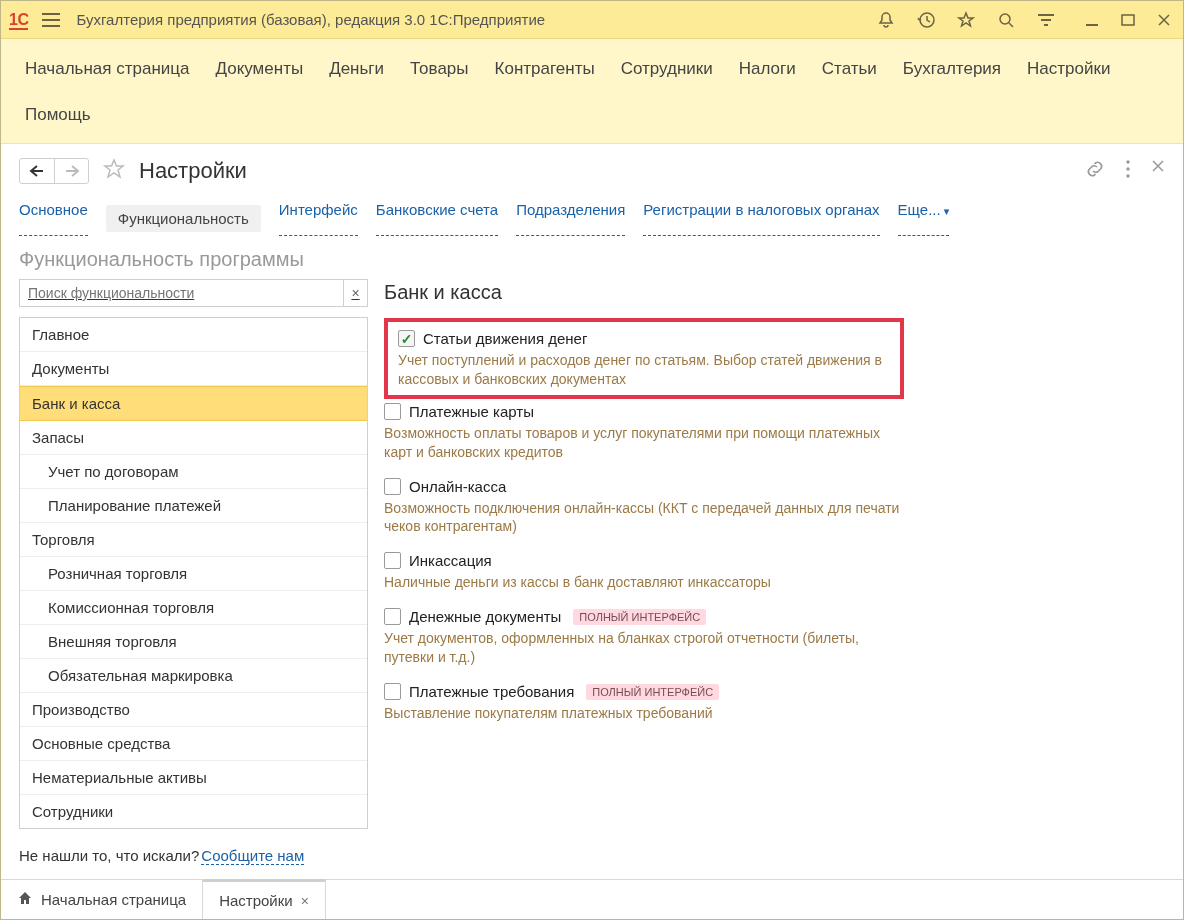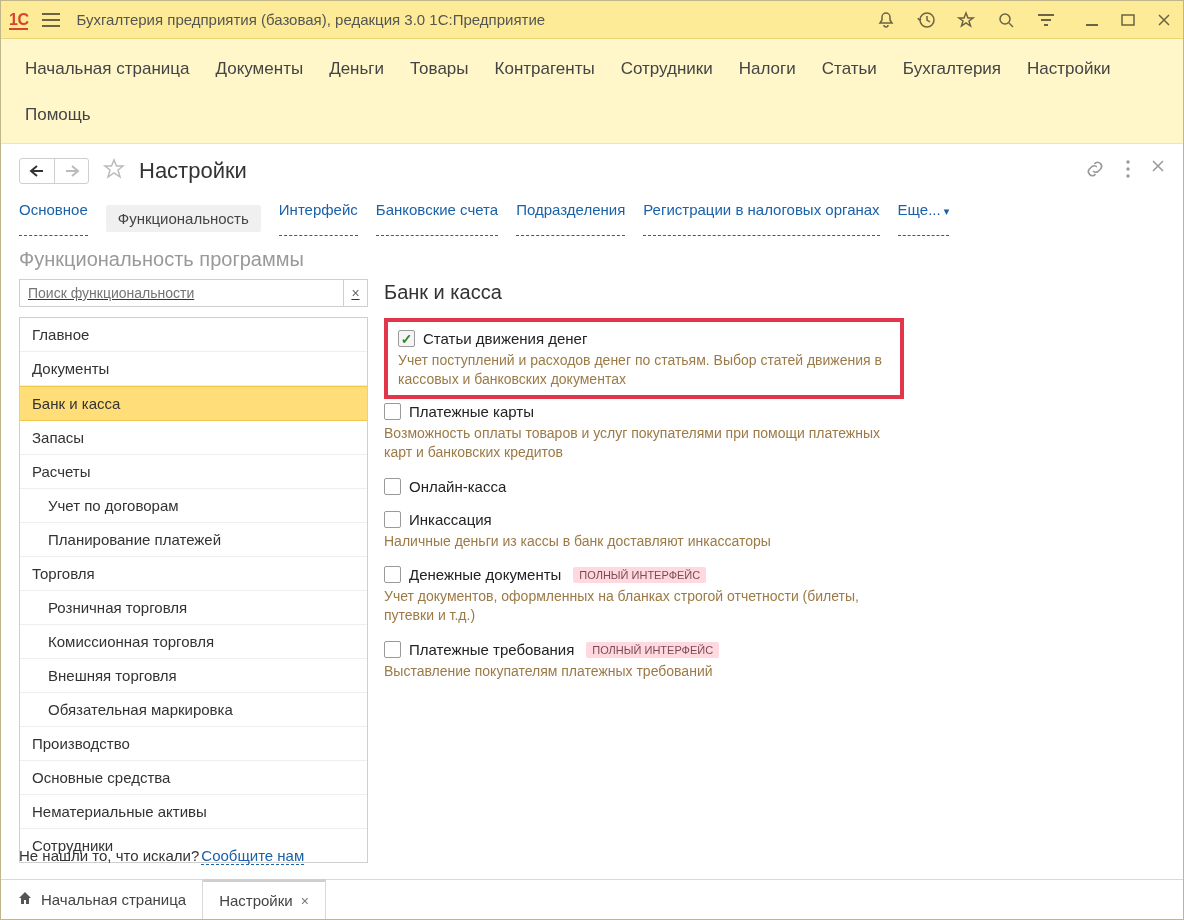--- a/index.html
+++ b/index.html
@@ -191,21 +191,20 @@
     <div class="left-col">
       <div class="search-wrap">
         <input placeholder="Поиск функциональности" style="">
         <span class="search-clear">×</span>
       </div>
       <div class="tree" id="tree">
           <div class="tree-item">Главное</div>
           <div class="tree-item">Документы</div>
           <div class="tree-item selected">Банк и касса</div>
           <div class="tree-item">Запасы</div>
-          <div class="tree-item">Расчеты</div>
           <div class="tree-item child">Учет по договорам</div>
           <div class="tree-item child">Планирование платежей</div>
           <div class="tree-item">Торговля</div>
           <div class="tree-item child">Розничная торговля</div>
           <div class="tree-item child">Комиссионная торговля</div>
           <div class="tree-item child">Внешняя торговля</div>
           <div class="tree-item child">Обязательная маркировка</div>
           <div class="tree-item">Производство</div>
           <div class="tree-item">Основные средства</div>
           <div class="tree-item">Нематериальные активы</div>
@@ -229,20 +228,21 @@
               <span class="chk"></span>
               <span class="opt-label">Платежные карты</span>
             </div>
             <div class="opt-desc">Возможность оплаты товаров и услуг покупателями при помощи платежных карт и банковских кредитов</div>
           </div>
           <div class="option">
             <div class="opt-row">
               <span class="chk"></span>
               <span class="opt-label">Онлайн-касса</span>
             </div>
+            <div class="opt-desc">Возможность подключения онлайн-кассы (ККТ с передачей данных для печати чеков контрагентам)</div>
           </div>
           <div class="option">
             <div class="opt-row">
               <span class="chk"></span>
               <span class="opt-label">Инкассация</span>
             </div>
             <div class="opt-desc">Наличные деньги из кассы в банк доставляют инкассаторы</div>
           </div>
           <div class="option">
             <div class="opt-row">

